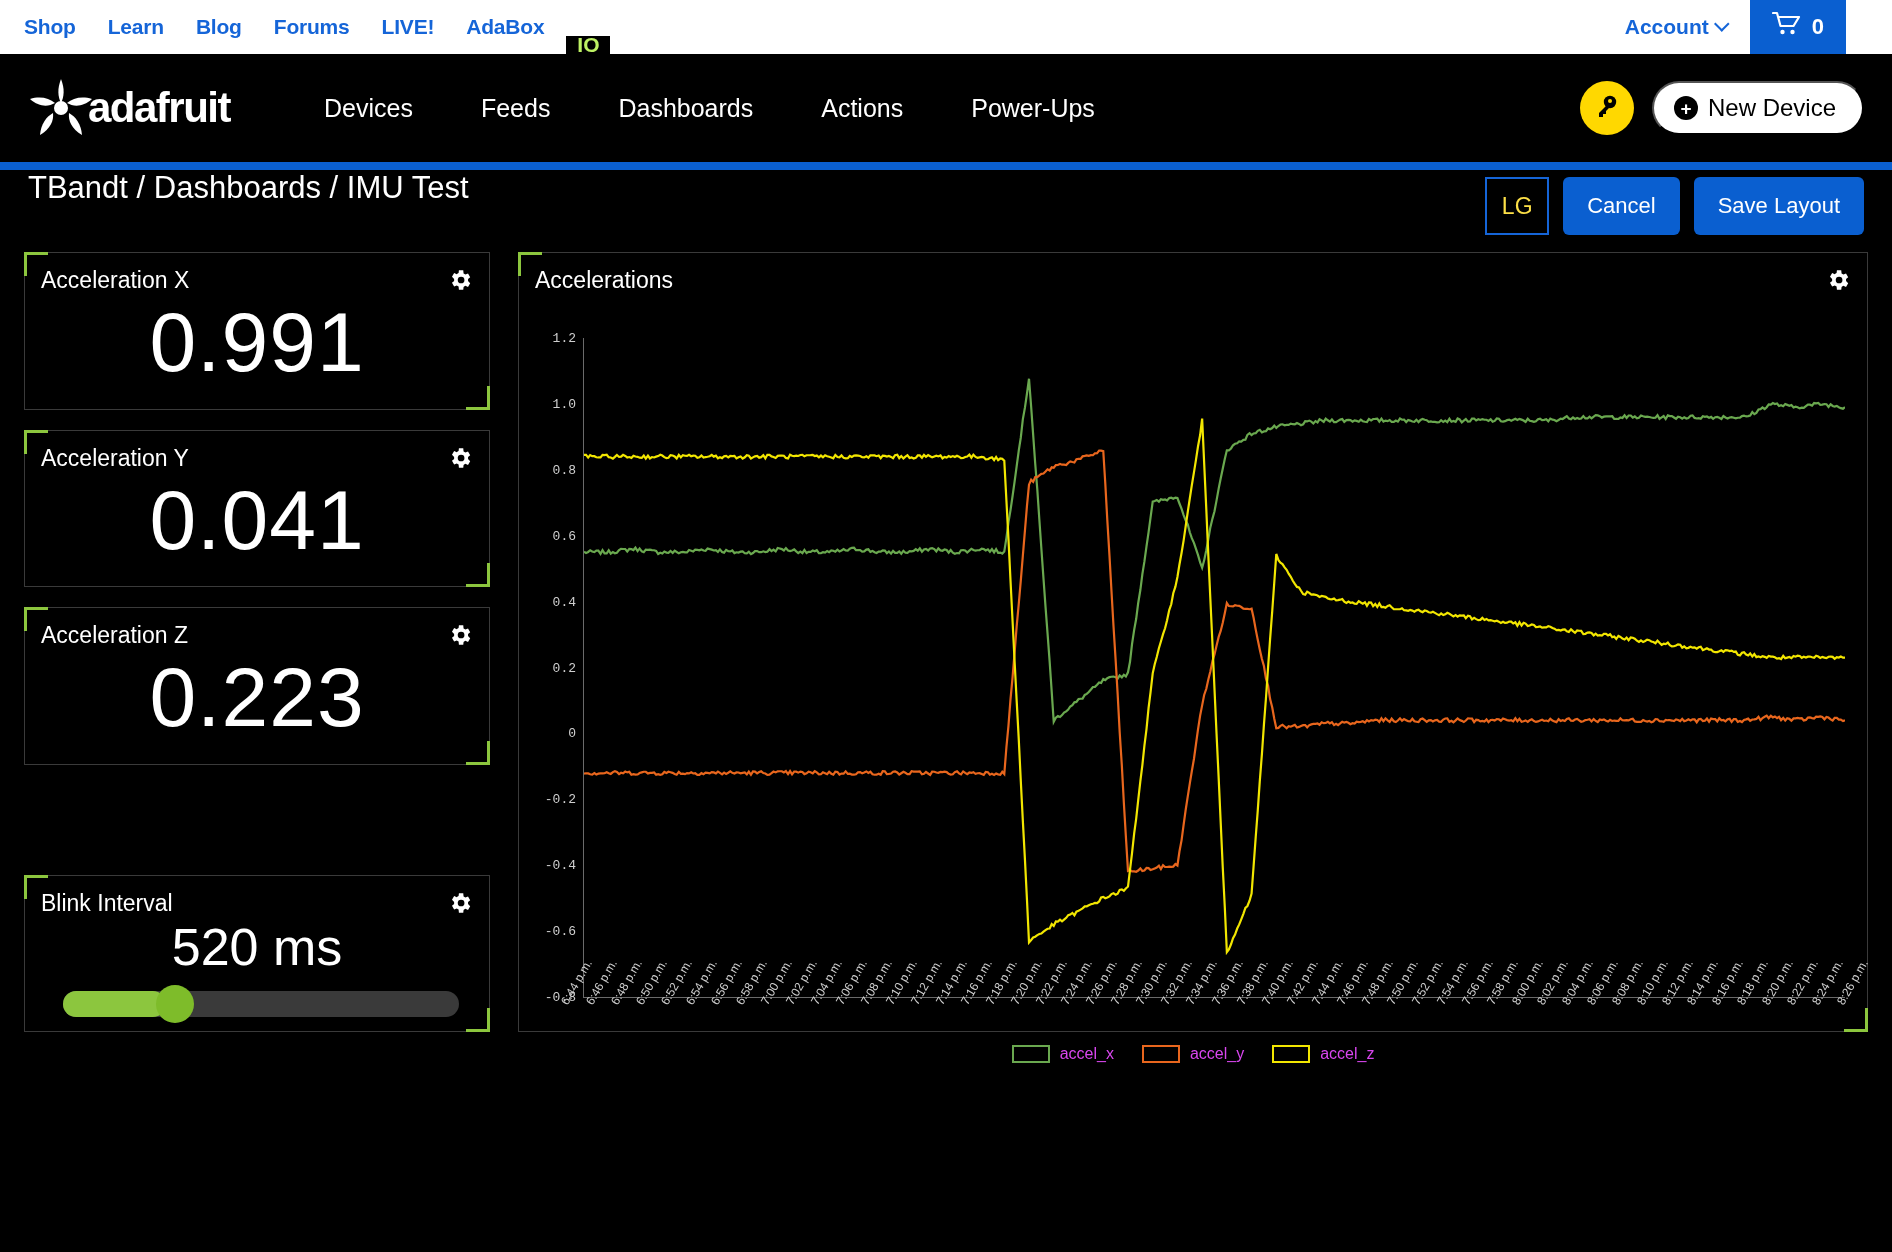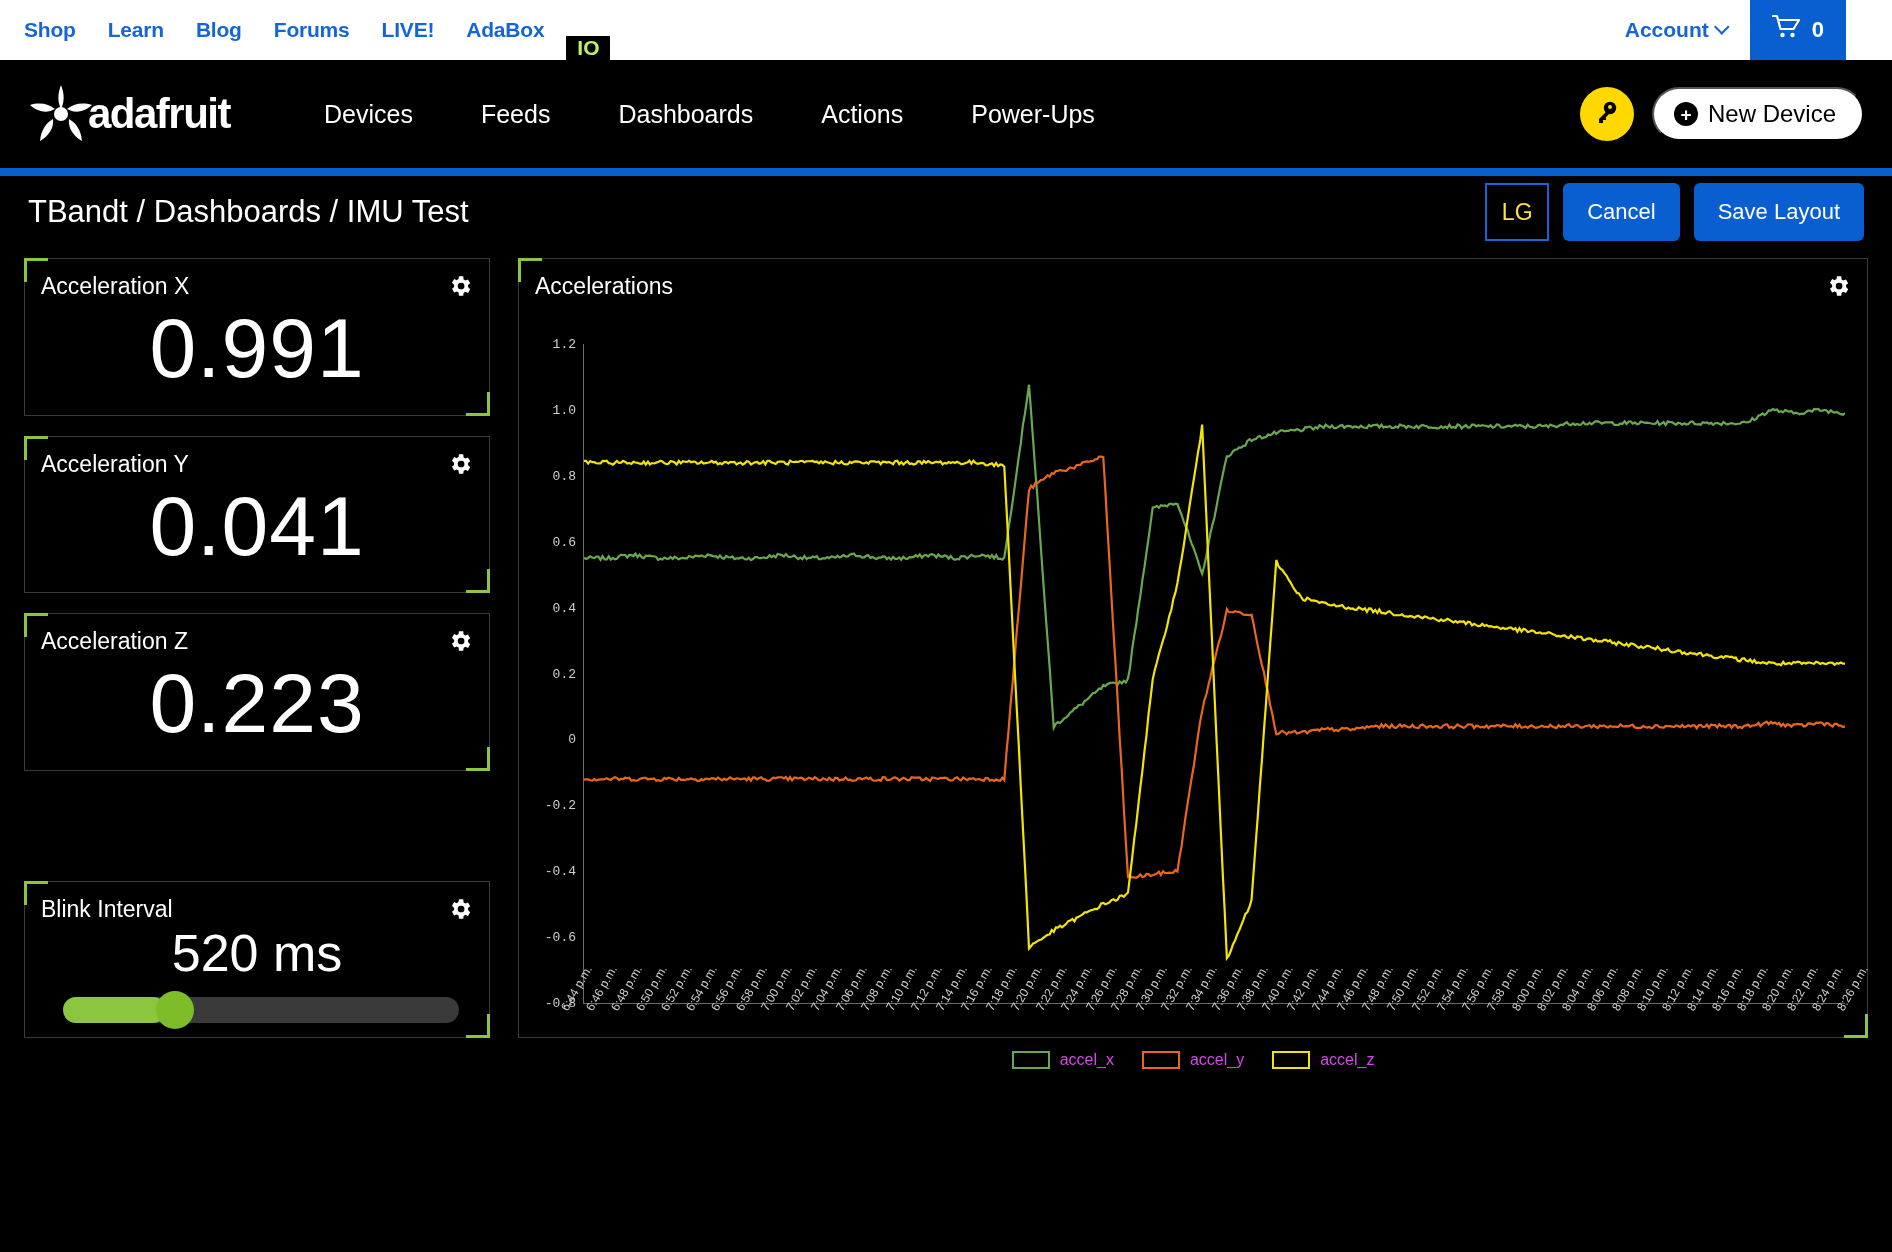--- a/index.html
+++ b/index.html
@@ -5,21 +5,21 @@
   * { box-sizing: border-box; margin: 0; padding: 0; }
   html, body {
     width: 1892px; height: 1252px;
     background: #000;
     font-family: "Liberation Sans", sans-serif;
     overflow: hidden;
   }
 
   
   .topbar {
-    height: 60px; background: #fff; display: flex; align-items: stretch;
+    height: 54px; background: #fff; display: flex; align-items: stretch;
     position: relative;
   }
   .topbar-left { display: flex; align-items: center; padding-left: 24px; gap: 32px; }
   .topbar-link {
     color: #1565d8; font-size: 21px; font-weight: bold; text-decoration: none;
     letter-spacing: -0.2px; white-space: nowrap;
   }
   .io-tab {
     background: #000; color: #bef264; font-size: 21px; font-weight: bold;
     display: flex; align-items: center; justify-content: center;
@@ -64,21 +64,21 @@
   }
   .plus-circle {
     width: 24px; height: 24px; border-radius: 50%; background: #000;
     color: #fff; display: flex; align-items: center; justify-content: center;
     font-size: 19px; line-height: 1; font-weight: bold;
   }
   .blue-rule { height: 8px; background: #0a5fd0; }
 
   
   .header-row {
-    height: 72px; display: flex; align-items: center; padding: 13px 28px;
+    height: 72px; display: flex; padding: 0 28px;
     position: relative;
   }
   .breadcrumb { color: #fff; font-size: 31px; font-weight: 400; white-space: nowrap; }
   .header-actions { margin-left: auto; display: flex; align-items: center; gap: 14px; }
   .lg-box {
     width: 64px; height: 58px; border: 2px solid #1565d8; color: #fde047;
     display: flex; align-items: center; justify-content: center; font-size: 23px;
   }
   .btn-blue {
     background: #0a5fd0; color: #fff; border: none; border-radius: 6px;

